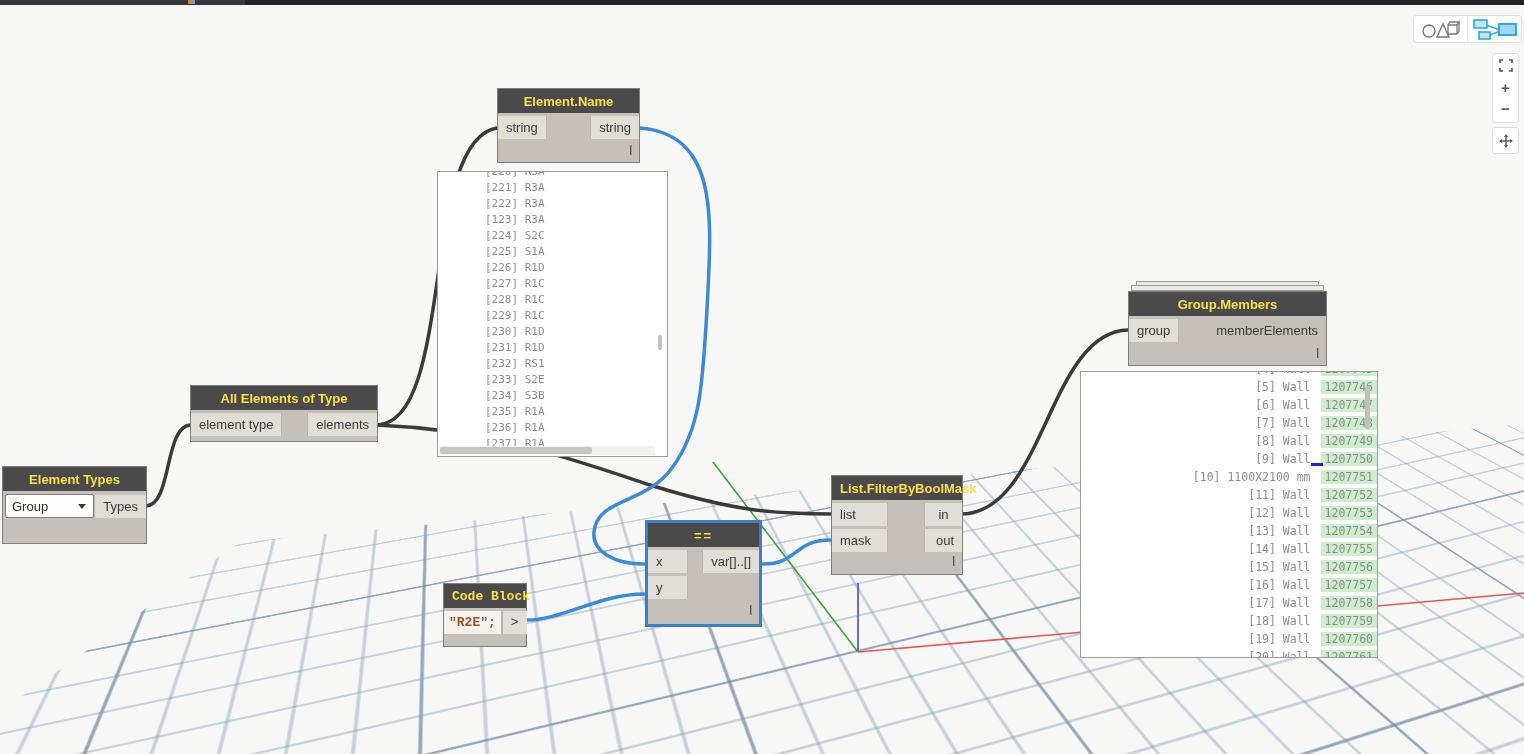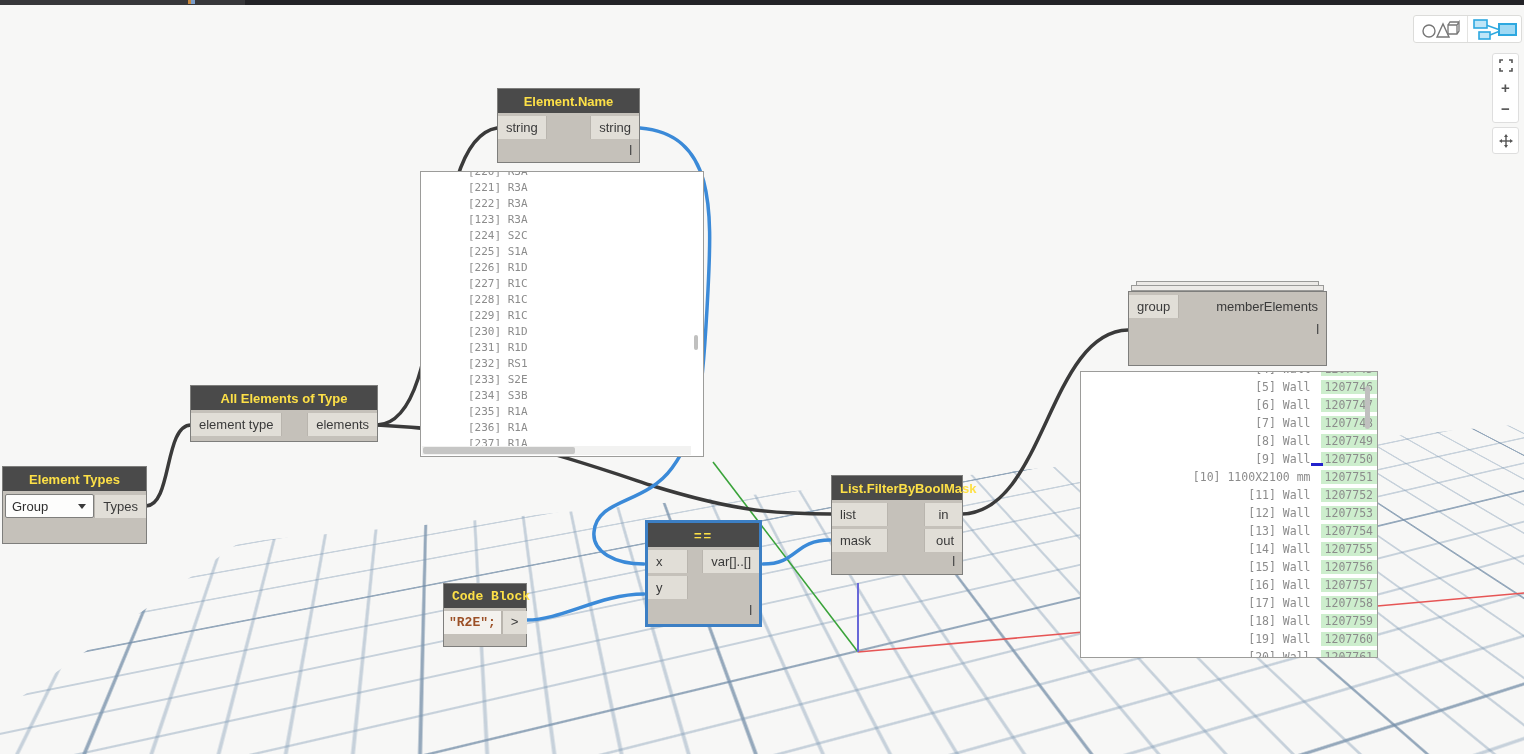--- a/index.html
+++ b/index.html
@@ -133,21 +133,21 @@
   <div class="node-header">Element.Name</div>
   <div class="port-row">
     <div class="chip in">string</div>
     <div class="chip out">string</div>
   </div>
   <div class="node-footer" style="height:18px;">
     <span class="lacing">|</span>
   </div>
 </div>
 
-<div class="preview" style="left:420px; top:171px; width:284px; height:286px;">
+<div class="preview" style="left:437px; top:171px; width:231px; height:286px;">
   <div class="pv-list" id="en-list">
       <div>[220] R3A</div>
       <div>[221] R3A</div>
       <div>[222] R3A</div>
       <div>[123] R3A</div>
       <div>[224] S2C</div>
       <div>[225] S1A</div>
       <div>[226] R1D</div>
       <div>[227] R1C</div>
       <div>[228] R1C</div>
@@ -201,20 +201,21 @@
     <div class="chip out" style="width:38px;">out</div>
   </div>
   <div class="node-footer" style="height:16px;">
     <span class="lacing">|</span>
   </div>
 </div>
 
 <div class="stack-edge" style="left:1136px; top:281px; width:183px; height:5px;"></div>
 <div class="stack-edge" style="left:1131px; top:285px; width:193px; height:6px;"></div>
 <div class="node" style="left:1128px; top:291px; width:199px; height:75px;">
+  <div class="node-header">Group.Members</div>
   <div class="port-row">
     <div class="chip in">group</div>
     <div class="chip out" style="background:#c5c1ba; border-left:none;">memberElements</div>
   </div>
   <div class="node-footer" style="height:18px;">
     <span class="lacing">|</span>
   </div>
 </div>
 
 <div class="preview" style="left:1080px; top:371px; width:298px; height:287px;text-align:right;">

